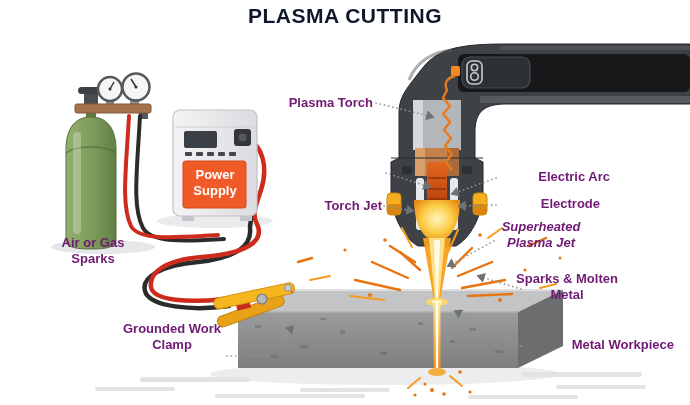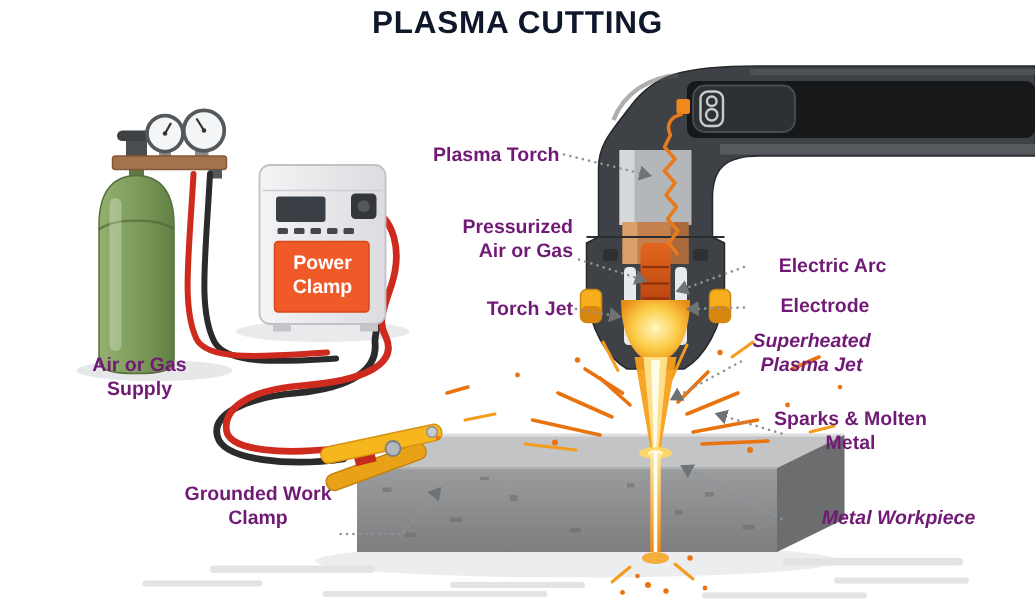--- a/index.html
+++ b/index.html
@@ -1,21 +1,21 @@
 <!DOCTYPE html>
 <html><head>
 <meta charset="utf-8">
 <style>
   html,body{margin:0;padding:0;background:#fff;}
   #stage{position:relative;width:690px;height:405px;background:#ffffff;overflow:hidden;
          font-family:"Liberation Sans","DejaVu Sans",sans-serif;}
   #title{position:absolute;top:4px;left:0;width:100%;text-align:center;
          font-size:21px;font-weight:700;letter-spacing:0.5px;color:#0f172a;}
   .lbl{position:absolute;font-size:13px;font-weight:700;color:#701a75;line-height:1.22;}
-  .r{text-align:right;} .c{text-align:center;} .l{text-align:center;}
+  .r{text-align:right;} .c{text-align:center;} .l{text-align:right;}
   #diagram-svg{position:absolute;top:0;left:0;}
 </style>
 </head>
 <body>
 
 <div id="stage">
 
   <svg id="diagram-svg" width="690" height="405" viewBox="0 0 690 405">
     <defs>
       <linearGradient id="psBody" x1="0" y1="0" x2="1" y2="0">
@@ -259,24 +259,23 @@
       <path d="M494,241 L448,266" marker-end="url(#arr)"></path>
       <path d="M521,289 L478,276" marker-end="url(#arr)"></path>
       <path d="M521,346 L455,311" marker-end="url(#arr)"></path>
       <path d="M227,356 L268,356 L293,326" marker-end="url(#arr)"></path>
     </g>
   </svg>
 
   <div id="title">PLASMA CUTTING</div>
 
   <div class="lbl r" style="left:277px;top:95px;width:96px;">Plasma Torch</div>
-  <div class="lbl r" style="left:296px;top:143px;width:86px;">Pressurized Air or Gas</div>
   <div class="lbl r" style="left:296px;top:198px;width:86px;">Torch Jet</div>
   <div class="lbl l" style="left:500px;top:169px;width:110px;">Electric Arc</div>
   <div class="lbl l" style="left:500px;top:196px;width:100px;">Electrode</div>
   <div class="lbl c" style="left:486px;top:219px;width:110px;font-style:italic;">Superheated Plasma Jet</div>
   <div class="lbl c" style="left:514px;top:271px;width:106px;">Sparks &amp; Molten Metal</div>
-  <div class="lbl l" style="left:524px;top:337px;width:150px;font-style:italic;">Metal Workpiece</div>
+  <div class="lbl l" style="left:524px;top:337px;width:150px;">Metal Workpiece</div>
   <div class="lbl c" style="left:122px;top:321px;width:100px;">Grounded Work Clamp</div>
-  <div class="lbl c" style="left:48px;top:235px;width:90px;">Air or Gas Supply</div>
-
-  <div class="lbl c" style="left:184px;top:167px;width:62px;color:#ffffff;font-size:13px;">Power Clamp</div>
+  <div class="lbl c" style="left:48px;top:235px;width:90px;">Air or Gas Sparks</div>
+
+  <div class="lbl c" style="left:184px;top:167px;width:62px;color:#ffffff;font-size:13px;">Power Supply</div>
 </div>
 
 </body></html>

